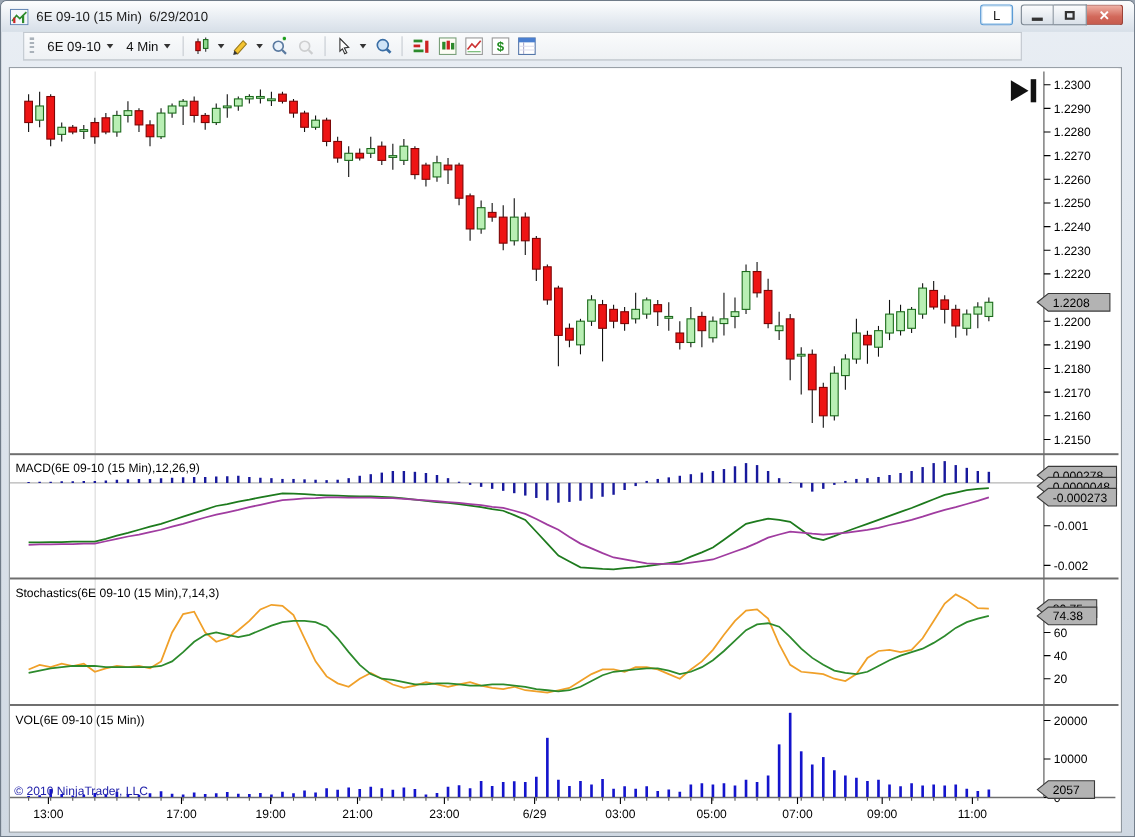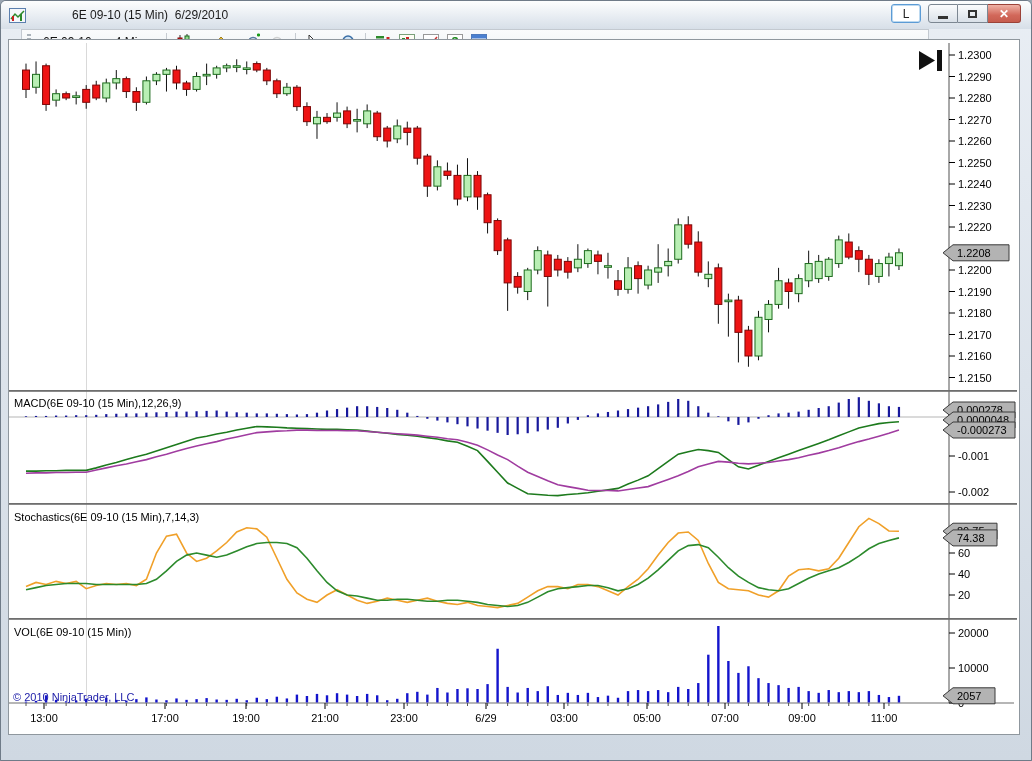--- a/index.html
+++ b/index.html
@@ -1,19 +1,19 @@
 <!DOCTYPE html>
 <html><head>
 <meta charset="utf-8">
 <style>
   html,body{margin:0;padding:0;background:#9aa5b1;font-family:"Liberation Sans",sans-serif;}
   .window{position:relative;width:1032px;height:761px;box-sizing:border-box;
     background:linear-gradient(#e9eef4,#cfd8e2);border:1px solid #6f7b88;border-radius:6px 6px 0 0;overflow:hidden;}
   .titlebar{position:absolute;left:0;top:0;width:100%;height:28px;
-    background:linear-gradient(#fdfefe,#e2e8ef 70%,#d7dfe8);display:flex;align-items:center;gap:39px;}
+    background:linear-gradient(#fdfefe,#e2e8ef 70%,#d7dfe8);display:flex;align-items:center;}
   .app-icon{margin-left:8px;width:17px;height:15px;flex:0 0 auto;}
   .title-text{margin-left:7px;font-size:12px;color:#1a1a1a;white-space:pre;}
   .winbtns{position:absolute;right:10px;top:3px;display:flex;align-items:center;}
   .wbtn{height:19px;box-sizing:border-box;border:1px solid #7c8792;border-radius:3px;
     background:linear-gradient(#fbfcfd,#d9e0e8);display:flex;align-items:center;justify-content:center;
     font-size:11px;color:#222;cursor:default;}
   .wbtn.link{width:30px;border-color:#5b9bd5;box-shadow:0 0 0 1px #bcd9f0 inset;background:#fff;margin-right:7px;font-size:12px;}
   .wbtn.min{width:30px;border-radius:3px 0 0 3px;}
   .wbtn.max{width:30px;border-radius:0;border-left:none;}
   .wbtn.close{width:33px;border-radius:0 3px 3px 0;border-color:#9b4238;
@@ -25,21 +25,21 @@
     display:flex;align-items:center;}
   .grip{width:4px;height:16px;margin:0 6px 0 5px;
     background:repeating-linear-gradient(#aab2ba 0 2px,transparent 2px 4px);}
   .tb-btn{display:flex;align-items:center;height:20px;padding:0 5px;border:1px solid transparent;border-radius:2px;
     font-size:12px;color:#111;}
   .caret{width:0;height:0;border-left:3.5px solid transparent;border-right:3.5px solid transparent;
     border-top:4px solid #333;margin-left:5px;}
   .tb-sep{width:1px;height:18px;background:#c6cbd1;margin:0 5px;}
   .tb-ico{display:flex;align-items:center;height:20px;padding:0 3px;}
   .tb-ico.disabled{opacity:.35;}
-  .chart-area{position:absolute;left:7px;top:38px;width:1010px;height:694px;background:#fff;
+  .chart-area{position:absolute;left:7px;top:60px;width:1010px;height:694px;background:#fff;
     border:1px solid #8f979e;box-sizing:content-box;}
   .chart-area svg{display:block;}
   svg text{font-family:"Liberation Sans",sans-serif;}
 </style>
 </head>
 <body>
 
 <div class="window">
 
   <div class="titlebar">

